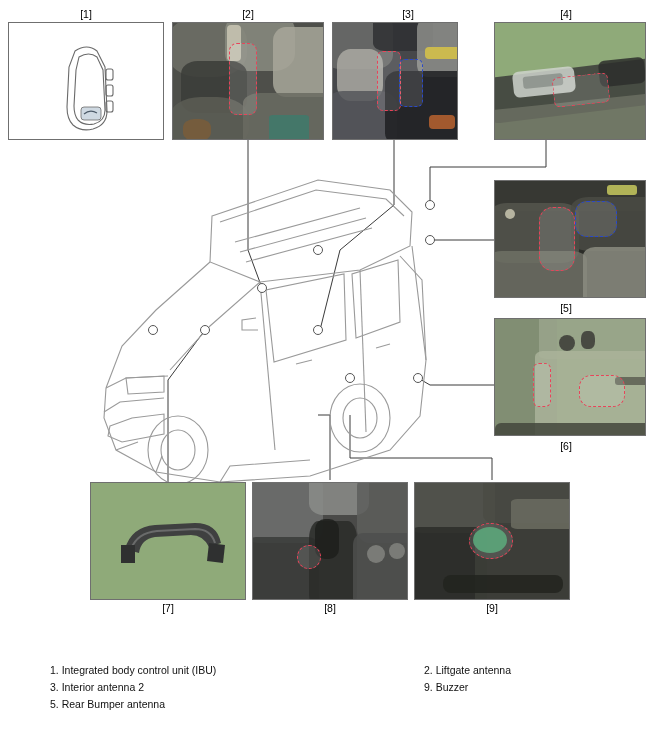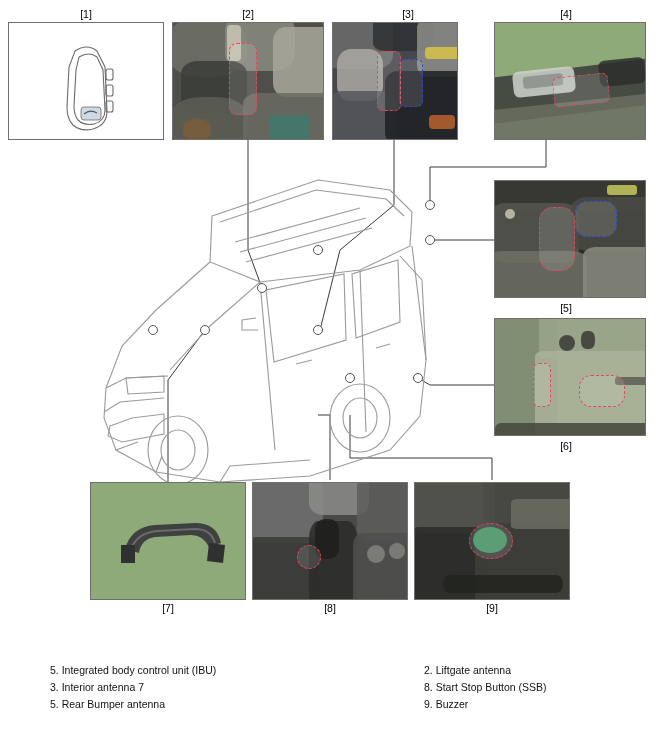--- a/index.html
+++ b/index.html
@@ -293,23 +293,22 @@
       <div class="blob" style="left:60px; top:40px; width:110px; height:88px; background:#3d3e38; border-radius:12%;"></div>
       <div class="blob" style="left:96px; top:16px; width:66px; height:30px; background:#6b6c60; border-radius:10%;"></div>
       <div class="blob" style="left:28px; top:92px; width:120px; height:18px; background:#22231f; border-radius:8px;"></div>
       <div class="blob" style="left:58px; top:44px; width:34px; height:26px; background:#46a06c; border-radius:50%;"></div>
     </div>
     <div class="hl" style="left:54px; top:40px; width:42px; height:34px; border-radius:50%;"></div>
   </div>
   <div class="caption" style="left:454px; top:602px; width:76px;">[9]</div>
 
   <div class="legend" style="left:50px; top:662px;">
-    <div>5. Integrated body control unit (IBU)</div>
-    <div>3. Interior antenna 7</div>
+    <div>1. Integrated body control unit (IBU)</div>
+    <div>3. Interior antenna 2</div>
     <div>5. Rear Bumper antenna</div>
   </div>
   <div class="legend" style="left:424px; top:662px;">
     <div>2. Liftgate antenna</div>
-    <div>8. Start Stop Button (SSB)</div>
     <div>9. Buzzer</div>
   </div>
 
 </div>
 
 </body></html>

